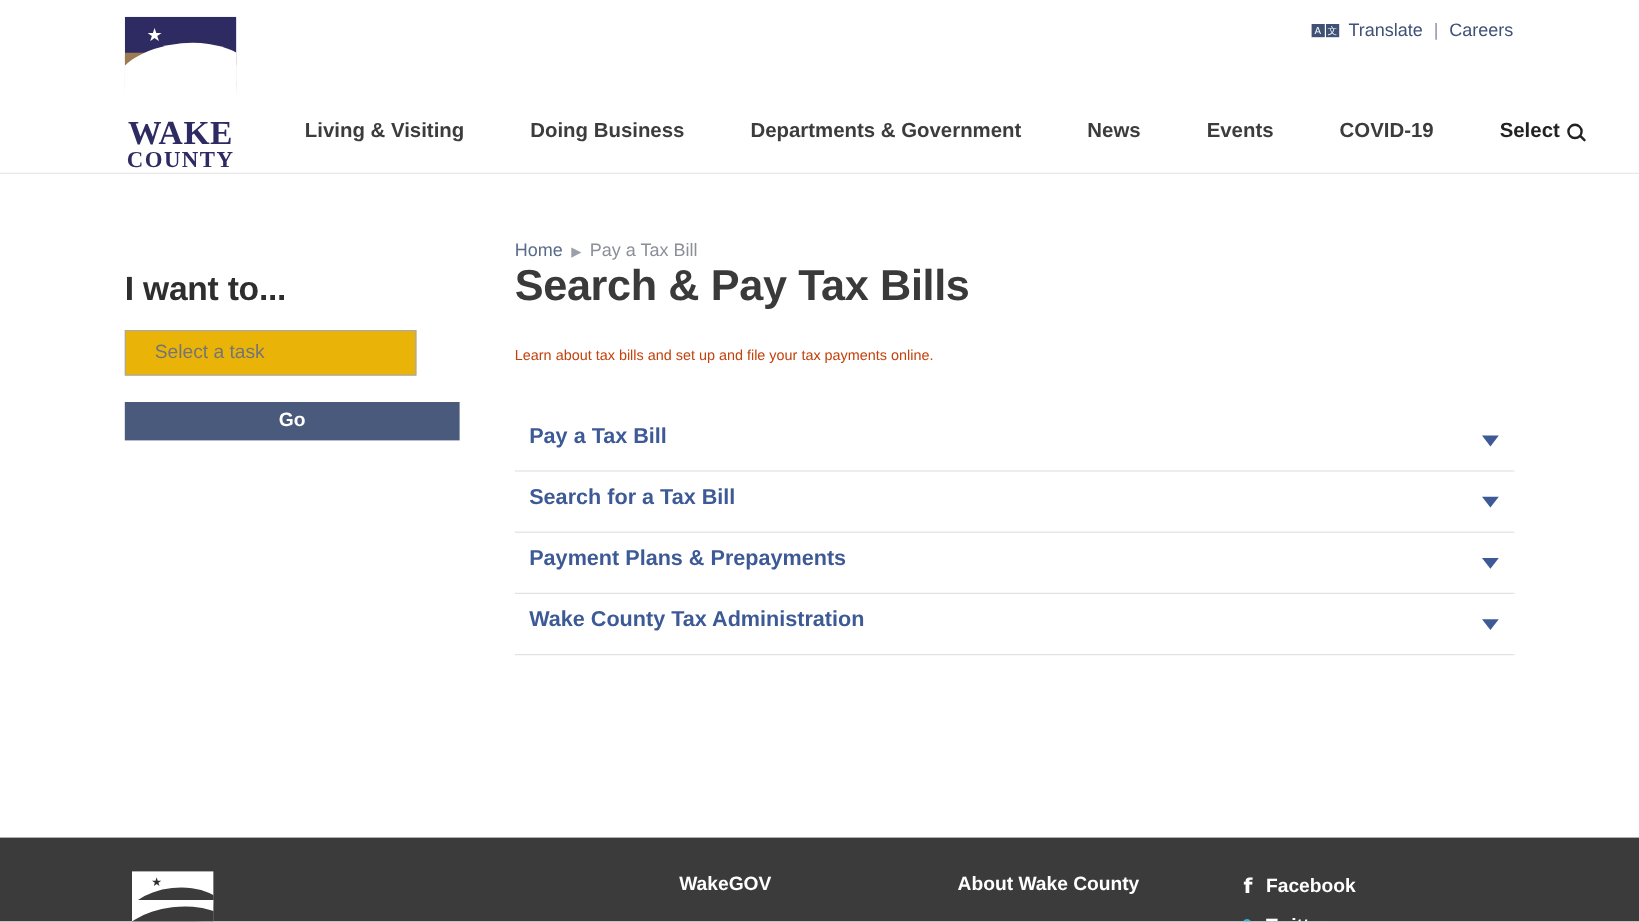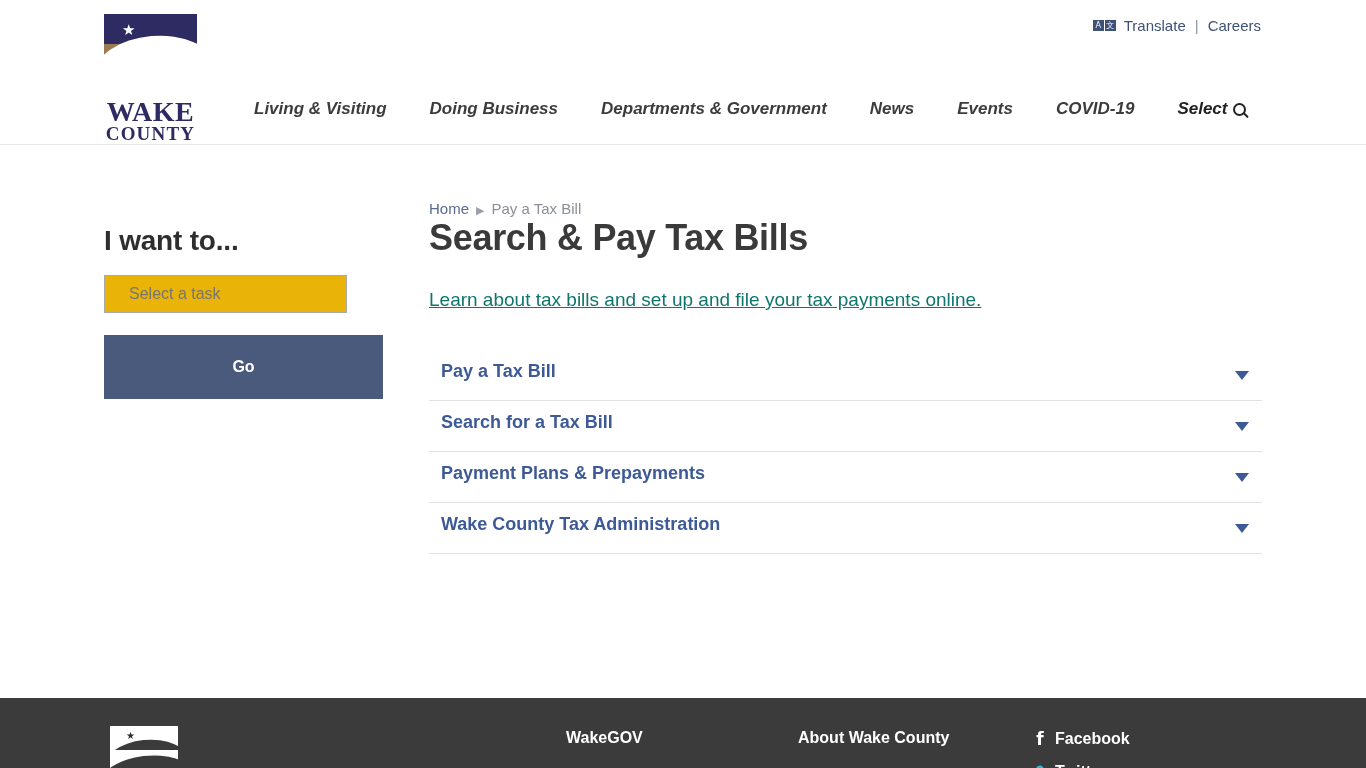--- a/index.html
+++ b/index.html
@@ -152,22 +152,21 @@
   .utility .sep {
     margin: 0 9px;
     color: #8b93a5;
   }
 
   
   .mainnav {
     position: absolute;
     left: 254px; top: 99px;
     display: flex;
-    gap: 4px;
-    font-style: italic;
+    gap: 16px;
   }
   .mainnav a {
     font-size: 17px;
     font-weight: 700;
     color: #3c3c3c;
     text-decoration: none;
     margin-right: 39px;
     white-space: nowrap;
   }
   .mainnav a:last-child { margin-right: 0; }
@@ -211,21 +210,21 @@
     border: 1px solid #a9a9a9;
     background: #eab308;
     font-size: 16px;
     color: #4d4d4d;
     padding: 0 24px;
     line-height: 36px;
     display: block;
   }
   .go-button {
     margin-top: 22px;
-    width: 279px; height: 64px;
+    width: 279px; height: 32px;
     background: #4a5a7d;
     border: none;
     color: #ffffff;
     font-size: 16px;
     font-weight: 700;
     font-family: "Liberation Sans", sans-serif;
     cursor: pointer;
   }
 
   
@@ -241,24 +240,23 @@
     font-size: 11px;
   }
   .page-title {
     font-size: 36px;
     font-weight: 700;
     color: #3a3a3a;
     margin: 0 0 30px 0;
     letter-spacing: -0.3px;
   }
   .intro {
-    font-size: 19px;
-    color: #0f766e;
+    font-size: 12px;
+    color: #c2410c;
     margin: 0 0 39px 0;
-    text-decoration: underline;
   }
   .accordion { width: 833px; }
   .acc-item {
     position: relative;
     border-bottom: 1px solid #e2e2e2;
     padding: 11px 40px 18px 12px;
     cursor: pointer;
   }
   .acc-item:first-child { border-top: none; }
   .acc-title {

